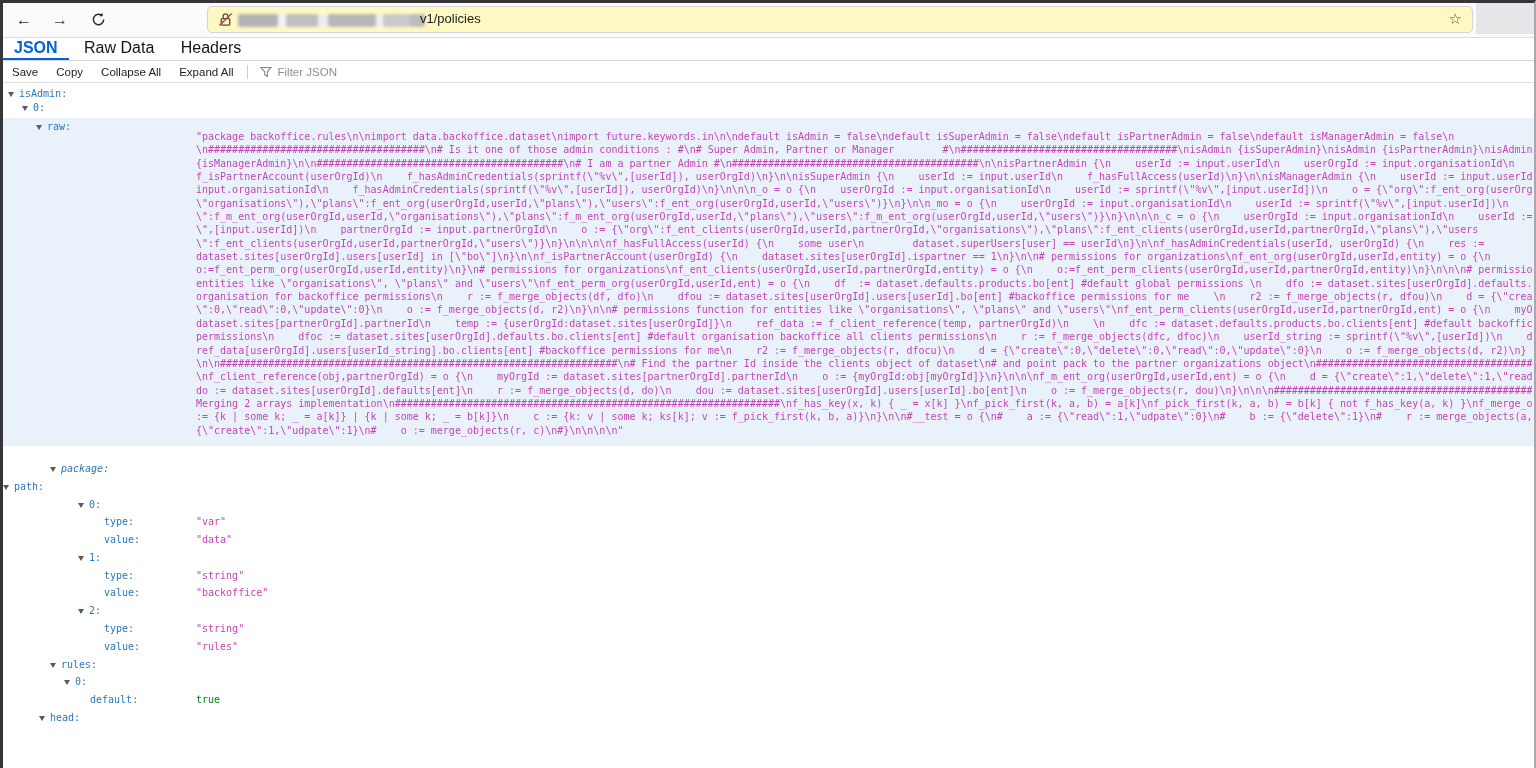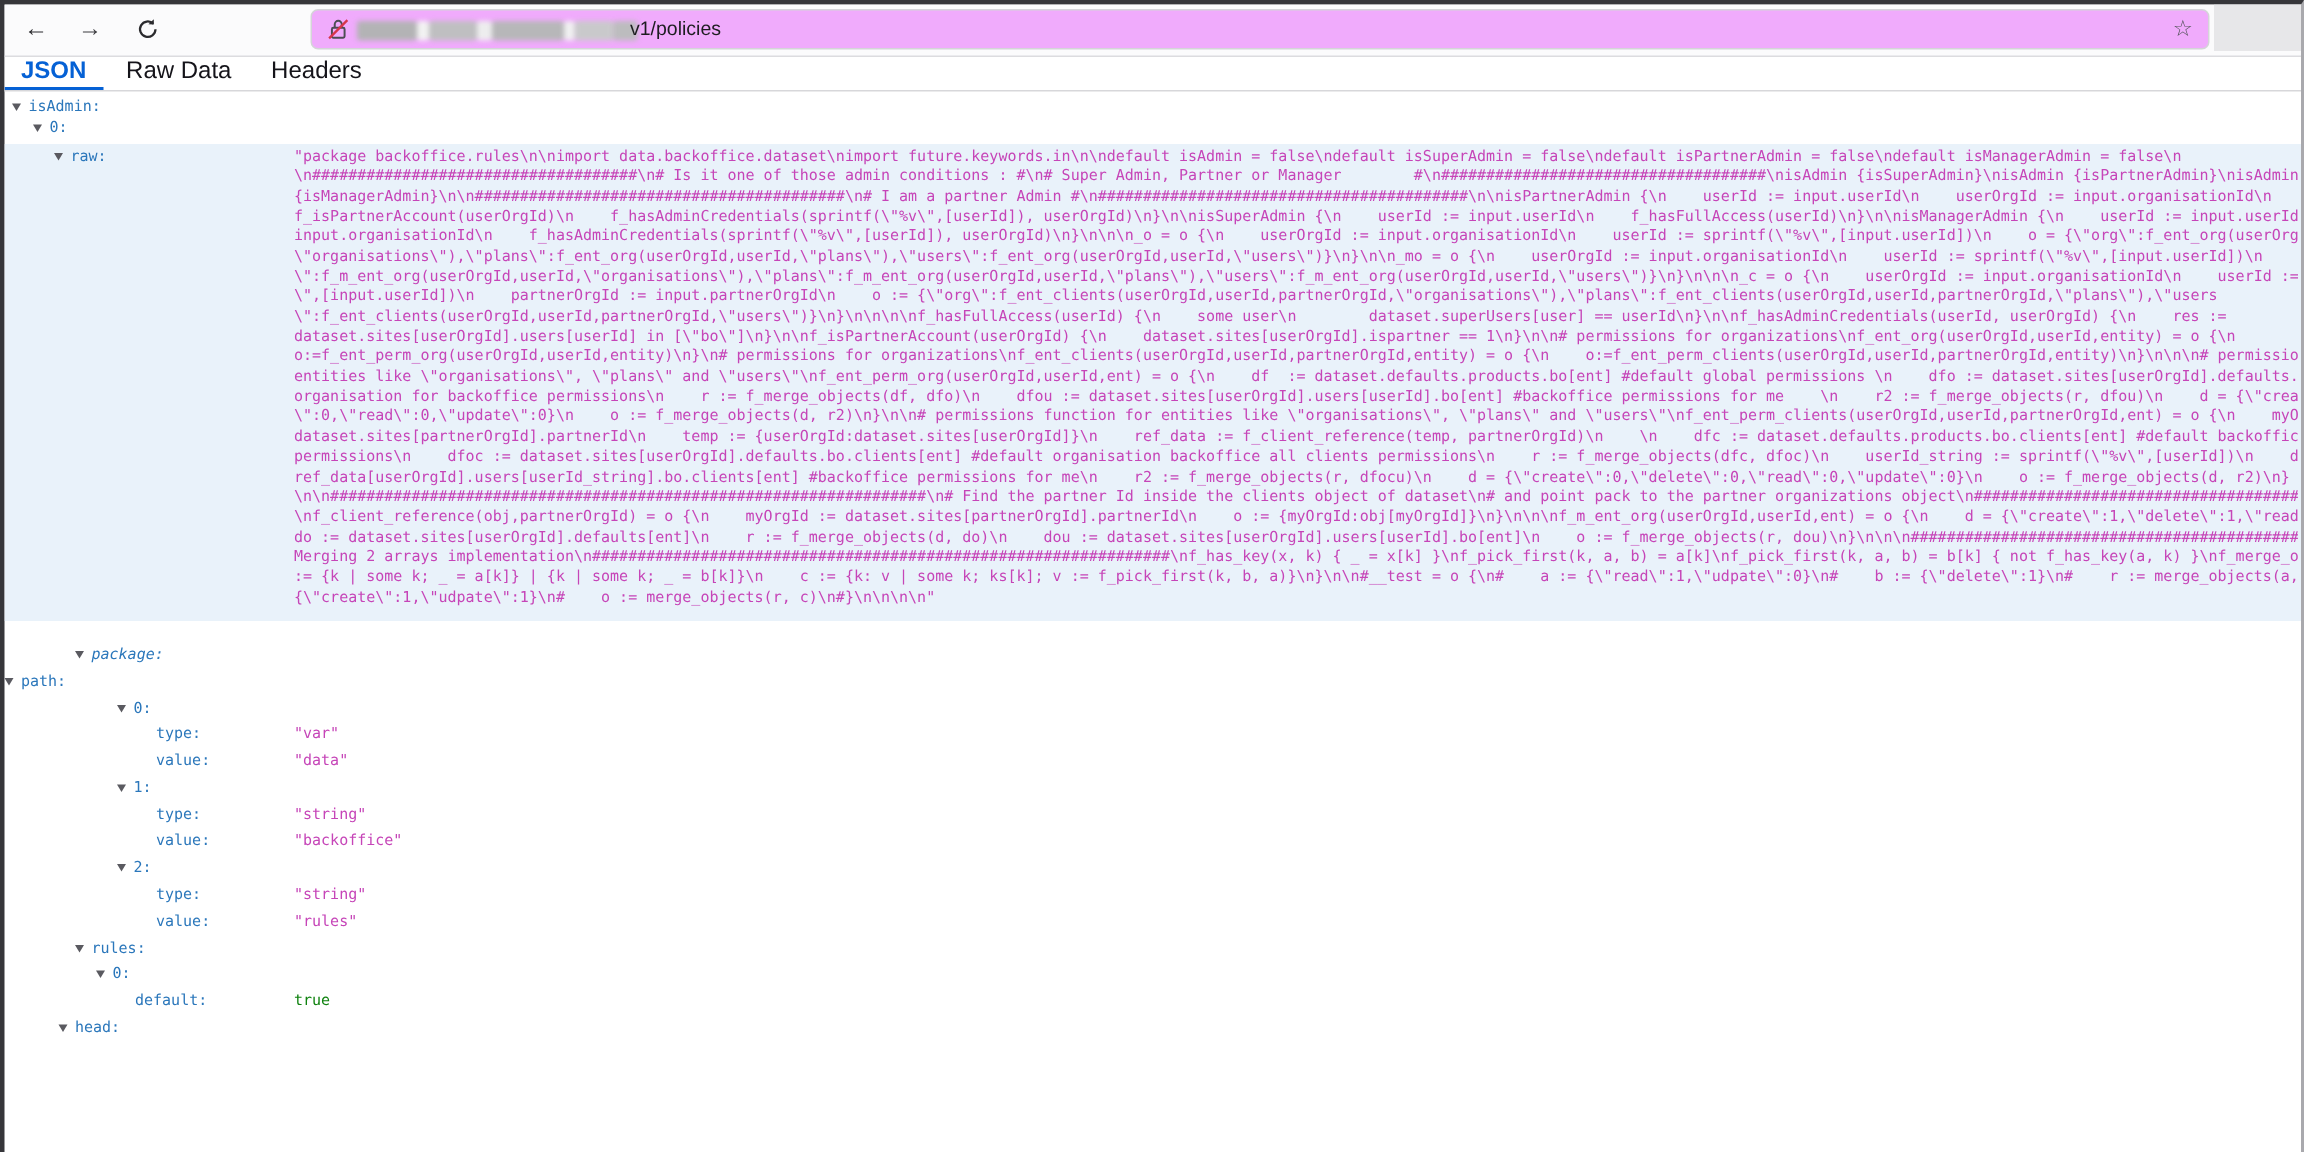--- a/index.html
+++ b/index.html
@@ -4,21 +4,21 @@
 <style>
   html,body{margin:0;padding:0;background:#fff;}
   body{width:1536px;height:768px;overflow:hidden;font-family:"Liberation Sans",sans-serif;}
   .frame{box-sizing:border-box;width:1536px;height:768px;border-top:3px solid #36363a;border-left:3px solid #36363a;border-right:2px solid #a9a9ad;background:#fff;position:relative;overflow:hidden;}
   
   .chrome{position:relative;height:34px;background:#fbfbfc;border-bottom:1px solid #dcdcdf;}
   .navbtn{position:absolute;top:4px;width:26px;height:26px;border-radius:4px;text-align:center;line-height:26px;font-size:16px;color:#2b2b2e;}
   .navbtn.back{left:8px;}
   .navbtn.fwd{left:44px;color:#3c3c40;}
   .navbtn.reload{left:82px;}
-  .urlbar{position:absolute;left:204px;top:3px;width:1266px;height:27px;background:#f0abfc;border:1px solid #d4d4d8;border-radius:5px;box-sizing:border-box;}
+  .urlbar{position:absolute;left:204px;top:3px;width:1266px;height:27px;background:#fef9c3;border:1px solid #d4d4d8;border-radius:5px;box-sizing:border-box;}
   .lock{position:absolute;left:10px;top:5px;width:15px;height:15px;}
   .redacted{position:absolute;left:30px;top:7px;height:13px;filter:blur(1.6px);white-space:nowrap;}
   .redacted i{display:inline-block;height:13px;border-radius:2px;vertical-align:top;}
   .urltext{position:absolute;left:212px;top:4px;font-size:13px;color:#1d1d20;}
   .star{position:absolute;right:10px;top:3px;font-size:15px;color:#55555c;}
   .chrome-right{position:absolute;right:0;top:0;width:58px;height:31px;background:#e7e7e9;}
   
   .tabbar{height:22px;background:#ffffff;border-bottom:1px solid #d7d7da;position:relative;font-size:16px;}
   .tab{display:inline-block;height:20px;line-height:20px;padding:0 11px;color:#15141a;position:relative;top:0;}
   .tab.active{color:#0561d5;border-bottom:2px solid #0561d5;font-weight:bold;}
@@ -31,21 +31,21 @@
   .filter-input::placeholder{color:#8d8d96;}
   
   .tree{font-family:"DejaVu Sans Mono","Liberation Mono",monospace;font-size:10px;padding-top:4px;position:relative;}
   .trow{position:relative;height:14px;line-height:14px;white-space:pre;}
   .trow.ast{height:17.8px;line-height:17.8px;}
   .twisty{display:inline-block;width:0;height:0;border-left:3.5px solid transparent;border-right:3.5px solid transparent;border-top:5px solid #5a5a60;margin-right:5px;}
   .tspacer{display:inline-block;width:12px;}
   .key{color:#2b77bb;}
   .val{position:absolute;left:193px;top:0;color:#c645b8;white-space:pre;}
   .val.bool{color:#108310;}
-  .raw-row{position:relative;background:#e9f2fa;padding:2px 0 9px 0;margin-top:3px;}
+  .raw-row{position:relative;background:#e9f2fa;padding:12px 0 9px 0;margin-top:3px;}
   .raw-label{position:absolute;left:0;top:2px;padding-left:33px;height:13.35px;line-height:13.35px;}
   .raw-lines{margin-left:193px;width:1336px;overflow:hidden;color:#c645b8;}
   .rln{height:13.35px;line-height:13.35px;white-space:pre;overflow:hidden;}
   .ast-section{margin-top:14px;}
 </style>
 </head>
 <body>
 
 <div class="frame">
 
@@ -70,20 +70,31 @@
     </div>
     <div class="chrome-right"></div>
   </div>
 
   <div class="tabbar">
     <span class="tab active">JSON</span>
     <span class="tab">Raw Data</span>
     <span class="tab">Headers</span>
   </div>
 
+  <div class="vtoolbar">
+    <span class="vbtn">Save</span>
+    <span class="vbtn">Copy</span>
+    <span class="vbtn">Collapse All</span>
+    <span class="vbtn">Expand All</span>
+    <span class="vsep"></span>
+    <svg class="funnel" width="12" height="12" viewBox="0 0 12 12">
+      <path d="M1 1.5 H11 L7.3 5.8 V10.4 L4.7 8.8 V5.8 Z" fill="none" stroke="#83838c" stroke-width="1.1"></path>
+    </svg>
+    <input class="filter-input" type="text" placeholder="Filter JSON" style="">
+  </div>
 
   <div class="tree">
     <div id="rows-top">
         <div class="trow" style="padding-left: 5px;"><span class="twisty"></span><span class="key">isAdmin:</span></div>
         <div class="trow" style="padding-left: 19px;"><span class="twisty"></span><span class="key">0:</span></div>
       </div>
 
     <div class="raw-row">
       <div class="raw-label">
         <span class="twisty"></span><span class="key">raw:</span>

